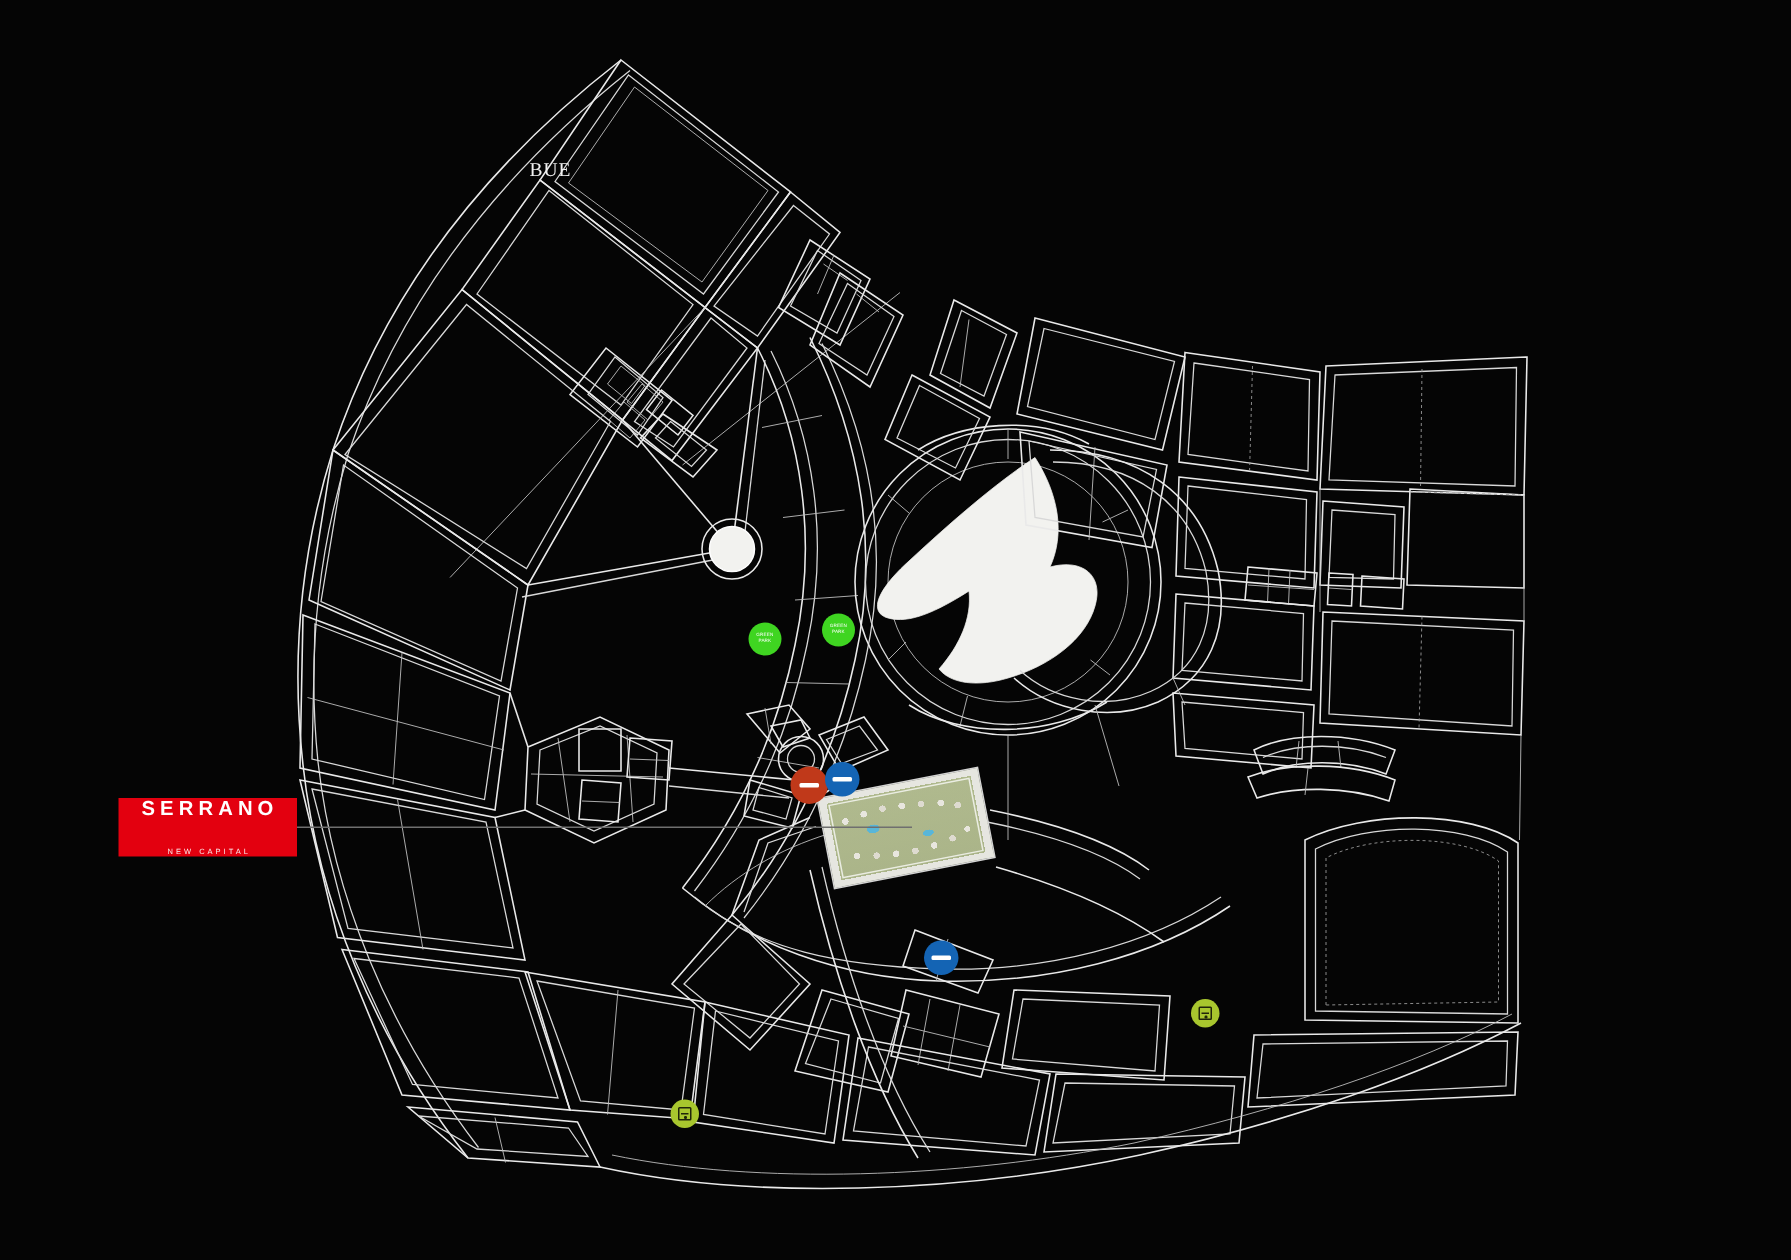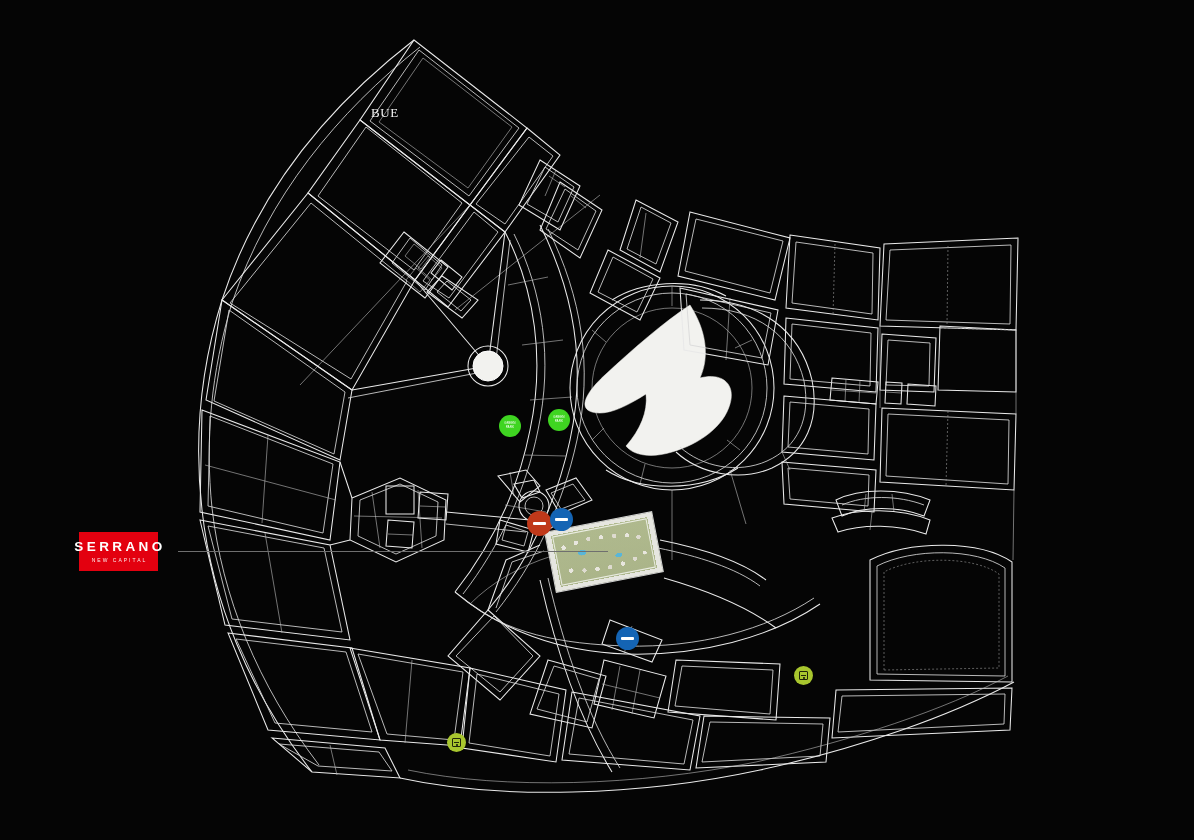--- a/index.html
+++ b/index.html
@@ -28,27 +28,27 @@
     left: 0; top: 0;
     width: 1194px;
     height: 840px;
     display: block;
   }
   
   #serrano-badge {
     position: absolute;
     left: 79px;
     top: 532px;
-    width: 79px;
+    width: 119px;
     height: 39px;
     background: #e3000f;
     display: flex;
     flex-direction: column;
     align-items: center;
-    justify-content: center;
+    justify-content: space-between;
     z-index: 40;
     box-sizing: border-box;
   }
   #serrano-badge .brand-main {
     color: #ffffff;
     font-size: 13.5px;
     letter-spacing: 3.4px;
     font-weight: 600;
     line-height: 1;
     padding-left: 3px;
@@ -130,21 +130,21 @@
   }
   .poi-bar {
     width: 13px;
     height: 2.4px;
     background: #ffffff;
     border-radius: 1px;
   }
   
   #bue-label {
     position: absolute;
-    left: 371px;
+    left: 353px;
     top: 105px;
     color: #f2f2f2;
     font-family: "Liberation Serif", serif;
     font-size: 13px;
     letter-spacing: 0.6px;
     z-index: 25;
     white-space: nowrap;
   }
   
   #site-render {

